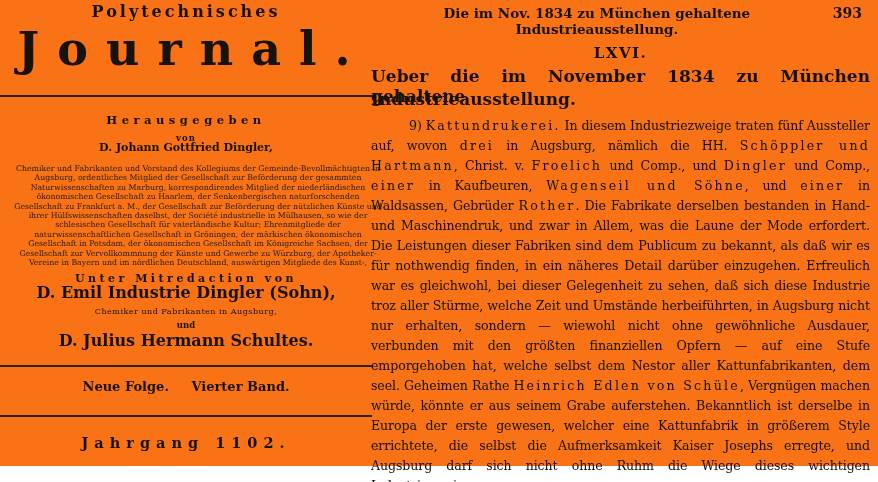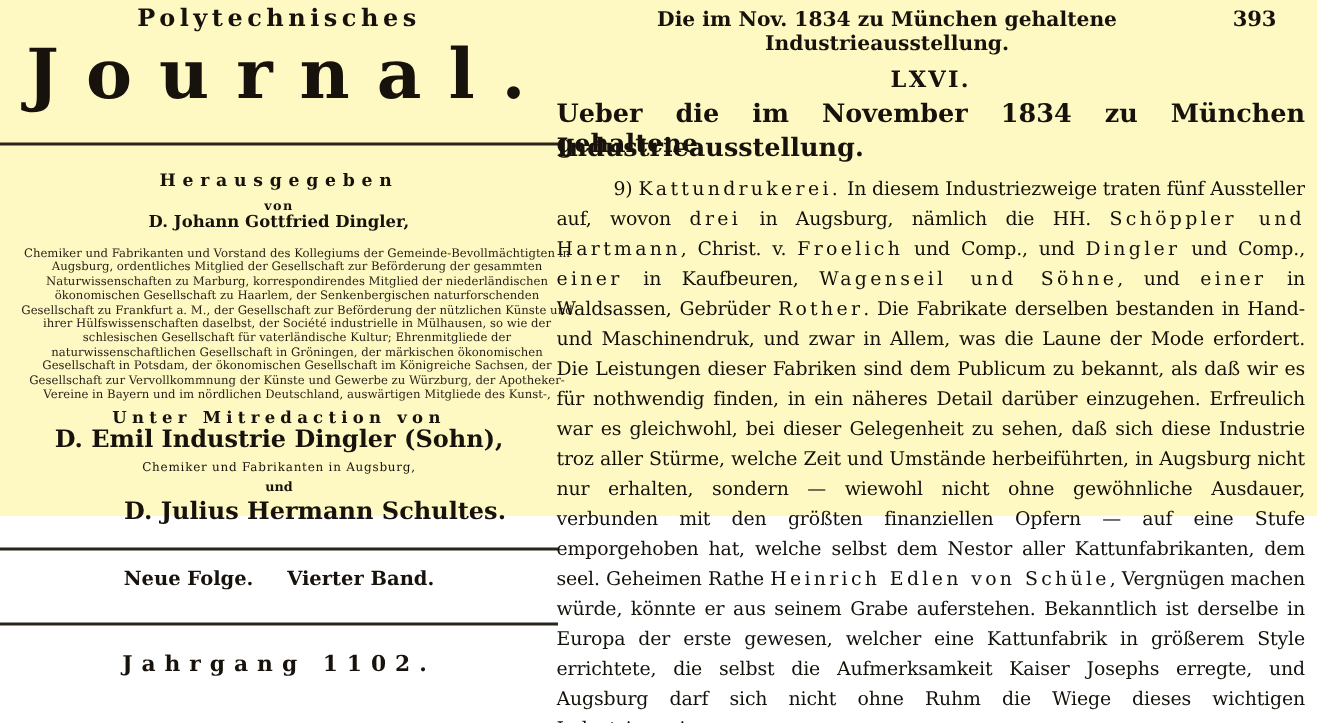--- a/index.html
+++ b/index.html
@@ -5,22 +5,22 @@
   html, body {
     margin: 0; padding: 0;
     width: 878px; height: 482px;
     overflow: hidden;
     background: #ffffff;
     font-family: "DejaVu Serif", serif;
     color: #17120c;
   }
   .page {
     position: relative;
-    width: 878px; height: 344px;
-    background: #fef9c3;
+    width: 878px; height: 466px;
+    background: #f97316;
   }
   
   .left-col {
     position: absolute; left: 0; top: 0;
     width: 372px; height: 482px;
   }
   .left-col > div { position: absolute; width: 100%; text-align: center; }
   .mast-top {
     top: 2px; font-size: 16px; font-weight: bold; letter-spacing: 3px;
   }
@@ -42,31 +42,31 @@
   .credentials {
     top: 164px; left: 12px; width: 348px; height: 104px;
     font-size: 7.8px; line-height: 9.4px;
     text-align: justify; text-align-last: center;
     overflow: hidden; color: #241d14;
   }
   .mitred        { top: 272px; font-size: 11px; font-weight: bold; letter-spacing: 3.5px; }
   .coeditor-name { top: 283px; font-size: 16px;  font-weight: bold; white-space: nowrap; }
   .coeditor-desc { top: 307px; font-size: 8px;   letter-spacing: 0.5px; }
   .und-label     { top: 320px; font-size: 8.5px; font-weight: bold; }
-  .coeditor2-name{ top: 331px; font-size: 16px;  font-weight: bold; padding-left: 24px; }
+  .coeditor2-name{ top: 331px; font-size: 16px;  font-weight: bold; }
   .series-line   { top: 379px; font-size: 13px;  font-weight: bold; }
   .series-line .series-part { display: inline-block; margin: 0 9px; text-align: right; }
   .year-label    { top: 434px; font-size: 14.5px; font-weight: bold; letter-spacing: 6px; }
   
   .right-col {
     position: absolute; left: 371px; top: 0;
     width: 499px; height: 482px; overflow: hidden;
   }
   .running-header {
-    position: absolute; top: 5px; left: 0; right: 11px;
+    position: absolute; top: 5px; left: 0; right: 0;
     display: flex; align-items: baseline; padding-right: 8px;
   }
   .rh-text { flex: 1; text-align: center; font-size: 13.5px; font-weight: bold; }
   .rh-page { font-size: 14px; font-weight: bold; margin-left: 10px; }
   .article-no {
     position: absolute; top: 44px; width: 100%;
     text-align: center; font-size: 15px; font-weight: bold; letter-spacing: 1.5px;
   }
   .a-title-1 {
     position: absolute; top: 66px; width: 100%;

